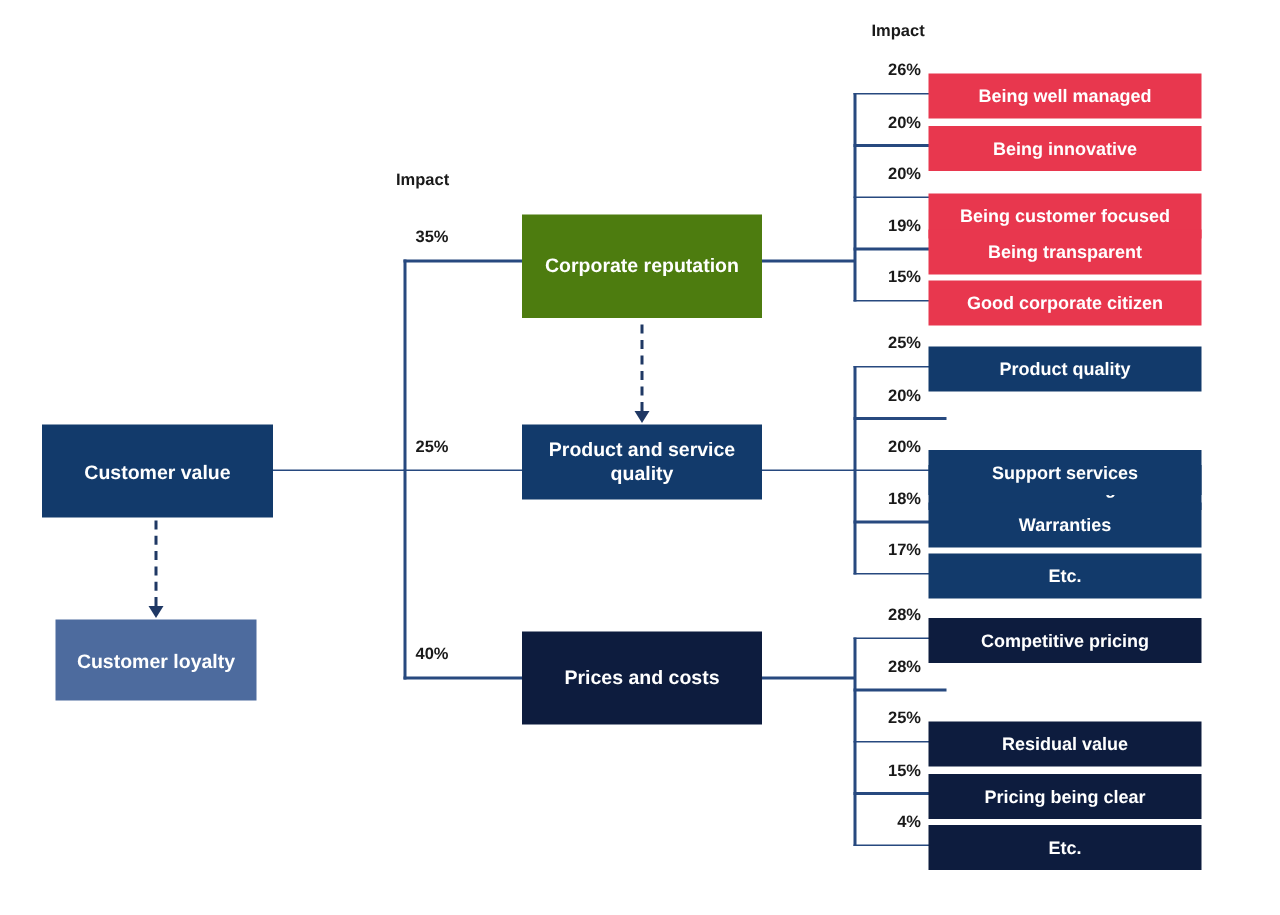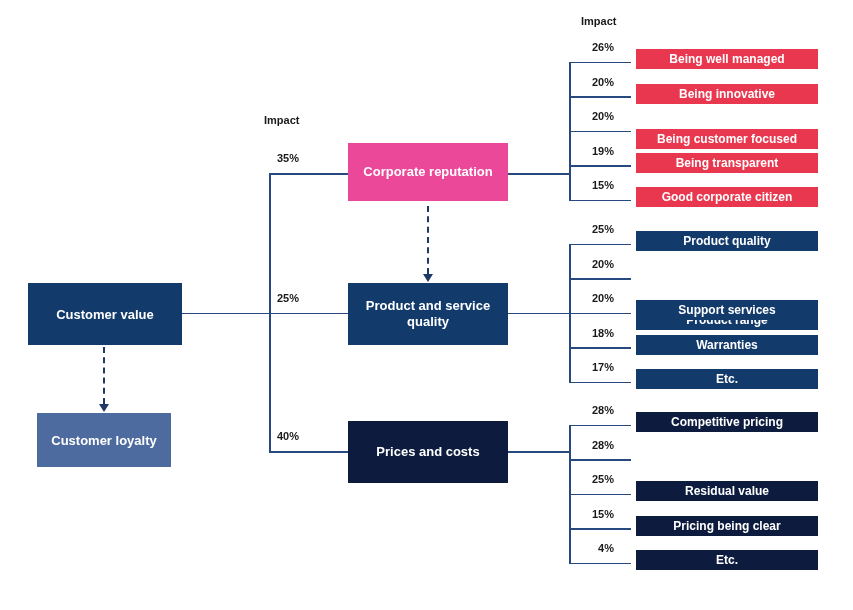--- a/index.html
+++ b/index.html
@@ -15,21 +15,21 @@
     position: absolute;
     display: flex;
     align-items: center;
     justify-content: center;
     text-align: center;
     color: #ffffff;
     font-weight: bold;
     box-sizing: border-box;
   }
   .main-box { width: 160px; font-size: 13px; line-height: 1.25; padding: 0 10px; }
-  .item-box { left: 636px; width: 182px; height: 20px; font-size: 12px; }
+  .item-box { left: 619px; width: 182px; height: 30px; font-size: 12px; }
   .hline { position: absolute; height: 1.5px; background: #27497f; }
   .vline { position: absolute; width: 1.5px; background: #27497f; }
   .pct {
     position: absolute;
     font-size: 11px;
     font-weight: bold;
     color: #1a1a1a;
     width: 48px;
   }
   .pct.right { text-align: right; }
@@ -72,21 +72,21 @@
   <div class="arrowhead" style="left:99px; top:404px;"></div>
 
   <div class="dash-line" style="left:427px; top:206px; height:68px;"></div>
   <div class="arrowhead" style="left:423px; top:274px;"></div>
 
   <div class="hline" style="left:182px; top:312.75px; width:88px;"></div>
   <div class="vline" style="left:269.25px; top:173.25px; height:279.75px;"></div>
 
 <div class="hline" style="left: 269.25px; top: 173.25px; width: 78.75px;"></div>
     <div class="pct" style="left: 277px; top: 152px; text-align: left;">35%</div>
-    <div class="box main-box" style="left: 348px; top: 143px; height: 58px; background: #ec4899;">
+    <div class="box main-box" style="left: 348px; top: 143px; height: 69px; background: #4d7c0f;">
       <span>Corporate reputation</span>
     </div>
     <div class="hline" style="left: 508px; top: 173.25px; width: 62px;"></div>
     <div class="vline" style="left: 569.25px; top: 61.75px; height: 139.5px;"></div>
     <div class="hline" style="left: 569.25px; top: 61.75px; width: 61.75px;"></div>
     <div class="pct right" style="left: 566px; top: 41px;">26%</div>
     <div class="box item-box" style="top: 49px; background: rgb(232, 55, 78);">Being well managed</div>
     <div class="hline" style="left: 569.25px; top: 96.25px; width: 61.75px;"></div>
     <div class="pct right" style="left: 566px; top: 75.5px;">20%</div>
     <div class="box item-box" style="top: 83.5px; background: rgb(232, 55, 78);">Being innovative</div>
@@ -94,21 +94,21 @@
     <div class="pct right" style="left: 566px; top: 110px;">20%</div>
     <div class="box item-box" style="top: 118px; background: rgb(232, 55, 78); margin-top: 11px;">Being customer focused</div>
     <div class="hline" style="left: 569.25px; top: 165.25px; width: 61.75px;"></div>
     <div class="pct right" style="left: 566px; top: 144.5px;">19%</div>
     <div class="box item-box" style="top: 152.5px; background: rgb(232, 55, 78); text-align: right;">Being transparent</div>
     <div class="hline" style="left: 569.25px; top: 199.75px; width: 61.75px;"></div>
     <div class="pct right" style="left: 566px; top: 179px;">15%</div>
     <div class="box item-box" style="top: 187px; background: rgb(232, 55, 78);">Good corporate citizen</div>
     <div class="hline" style="left: 269.25px; top: 312.75px; width: 78.75px;"></div>
     <div class="pct" style="left: 277px; top: 291.5px; text-align: left;">25%</div>
-    <div class="box main-box" style="left: 348px; top: 283px; height: 62px; background: rgb(18, 58, 107);">
+    <div class="box main-box" style="left: 348px; top: 283px; height: 50px; background: rgb(18, 58, 107);">
       <span>Product and service quality</span>
     </div>
     <div class="hline" style="left: 508px; top: 312.75px; width: 62px;"></div>
     <div class="vline" style="left: 569.25px; top: 243.75px; height: 139.5px;"></div>
     <div class="hline" style="left: 569.25px; top: 243.75px; width: 61.75px;"></div>
     <div class="pct right" style="left: 566px; top: 223px;">25%</div>
     <div class="box item-box" style="top: 231px; background: rgb(18, 58, 107);">Product quality</div>
     <div class="hline" style="left: 569.25px; top: 278.25px; width: 61.75px;"></div>
     <div class="pct right" style="left: 566px; top: 257.5px;">20%</div>
     <div class="box item-box" style="top: 265.5px; background: rgb(18, 58, 107); margin-top: 44px;">Product range</div>

